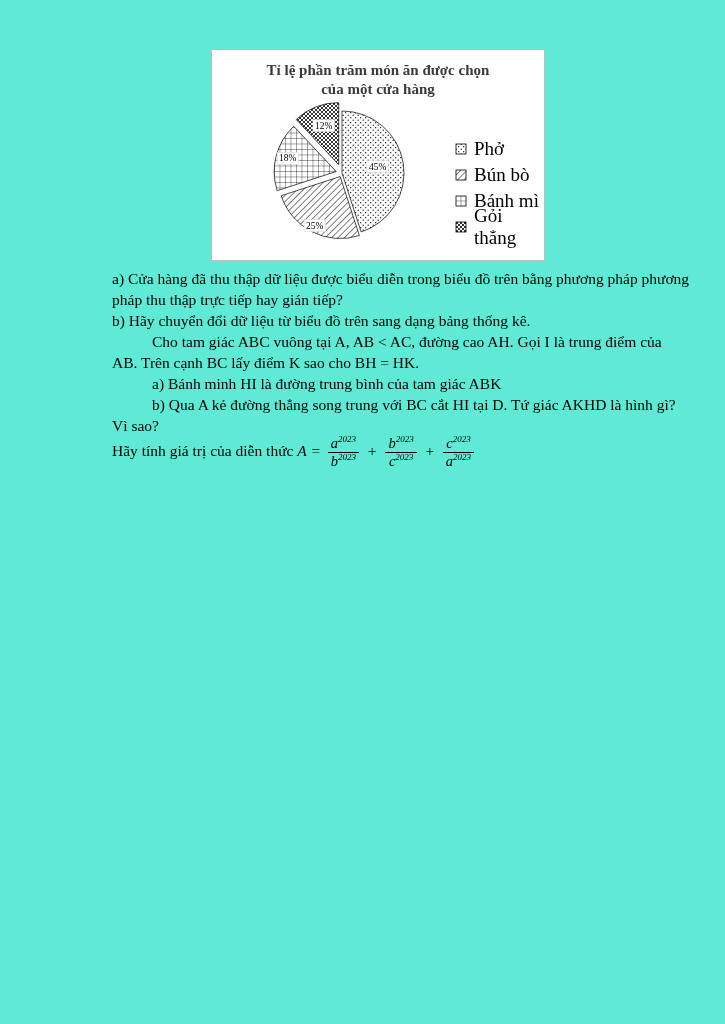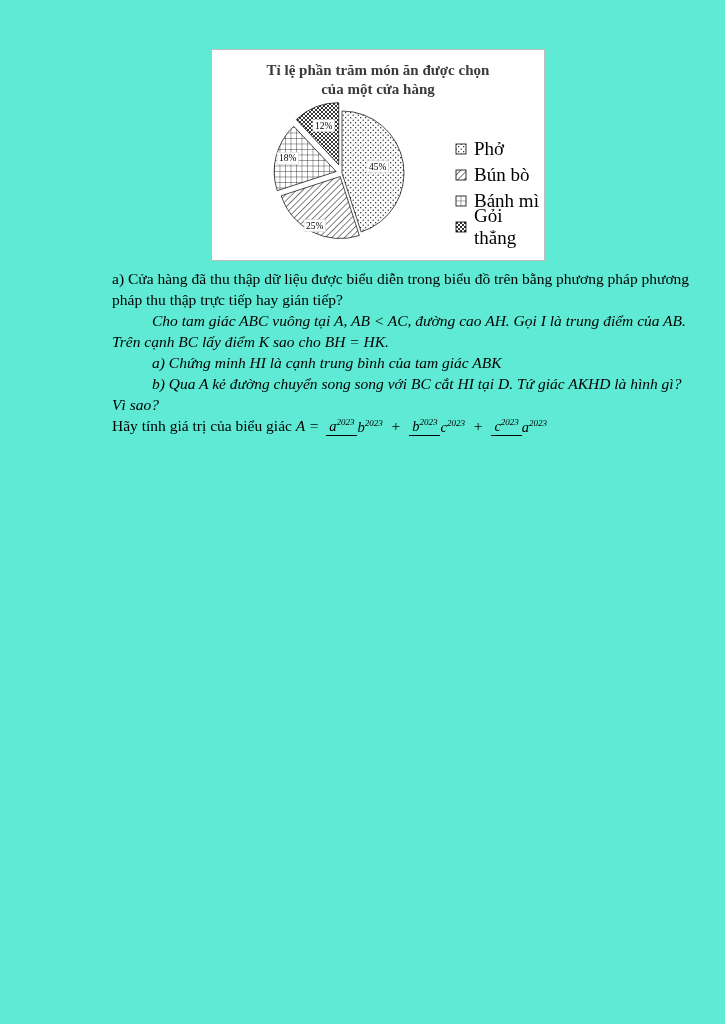--- a/index.html
+++ b/index.html
@@ -16,25 +16,25 @@
   .pie-label { font-family:"Liberation Serif","DejaVu Serif",serif; font-size:9.5px; fill:#000; }
   .legend { position:absolute; left:243px; top:86px; }
   .legend-item { display:flex; align-items:center; height:26px; }
   .legend-marker { margin-right:6px; flex:0 0 auto; }
   .legend-label { font-size:19px; }
 
   
   .text-block { position:absolute; left:89px; top:268px; width:578px;
                 font-size:15.5px; line-height:21px;margin-left:23px; }
   .text-block p { margin:0; }
-  .indent { text-indent:40px;font-style:italic; }
+  .indent { text-indent:40px; }
   .math { font-style:italic; }
   sup { line-height:0; font-size:10px; }
   .formula-line { margin-top:3px; }
-  .frac { display:inline-flex; flex-direction:row; align-items:center;
+  .frac { display:inline-flex; flex-direction:column; align-items:center;
           vertical-align:middle; line-height:1.05; font-style:italic;
           margin:0 3px; font-size:14.5px; }
   .frac .num { border-bottom:1px solid #000; padding:0 3px 1px; }
   .frac .den { padding-top:1px; }
   .frac sup { font-size:9px; }
   .plus { margin:0 2px; }
 </style>
 </head>
 <body>
 
@@ -104,25 +104,26 @@
           <svg width="13" height="13" class="legend-marker">
             <rect x="1" y="1" width="10" height="10" fill="url(#pat-cross)" stroke="#000" stroke-width="0.8"></rect>
           </svg>
           <span class="legend-label">Gỏi thẳng</span>
         </div>
       </div>
   </div>
 
   <div class="text-block">
     <p>a) Cửa hàng đã thu thập dữ liệu được biểu diễn trong biểu đồ trên bằng phương pháp phương pháp thu thập trực tiếp hay gián tiếp?</p>
+    <p>b) Hãy chuyển đổi dữ liệu từ biểu đồ trên sang dạng bảng thống kê.</p>
     <p class="indent">Cho tam giác ABC vuông tại A, AB &lt; AC, đường cao AH. Gọi I là trung điểm của AB. Trên cạnh BC lấy điểm K sao cho BH = HK.</p>
-    <p class="indent">a) Chứng minh HI là cạnh trung bình của tam giác ABK</p>
-    <p class="indent">b) Qua A kẻ đường chuyển song song với BC cắt HI tại D. Tứ giác AKHD là hình gì? Vì sao?</p>
+    <p class="indent">a) Bánh minh HI là đường trung bình của tam giác ABK</p>
+    <p class="indent">b) Qua A kẻ đường thẳng song trung với BC cắt HI tại D. Tứ giác AKHD là hình gì? Vì sao?</p>
     <p class="formula-line">
-      <span>Hãy tính giá trị của biểu giác </span>
+      <span>Hãy tính giá trị của diễn thức </span>
       <i class="math">A =</i>
       <span class="frac">
           <span class="num"><i>a</i><sup>2023</sup></span>
           <span class="den"><i>b</i><sup>2023</sup></span>
         </span>
       <span class="plus">+</span>
       <span class="frac">
           <span class="num"><i>b</i><sup>2023</sup></span>
           <span class="den"><i>c</i><sup>2023</sup></span>
         </span>

